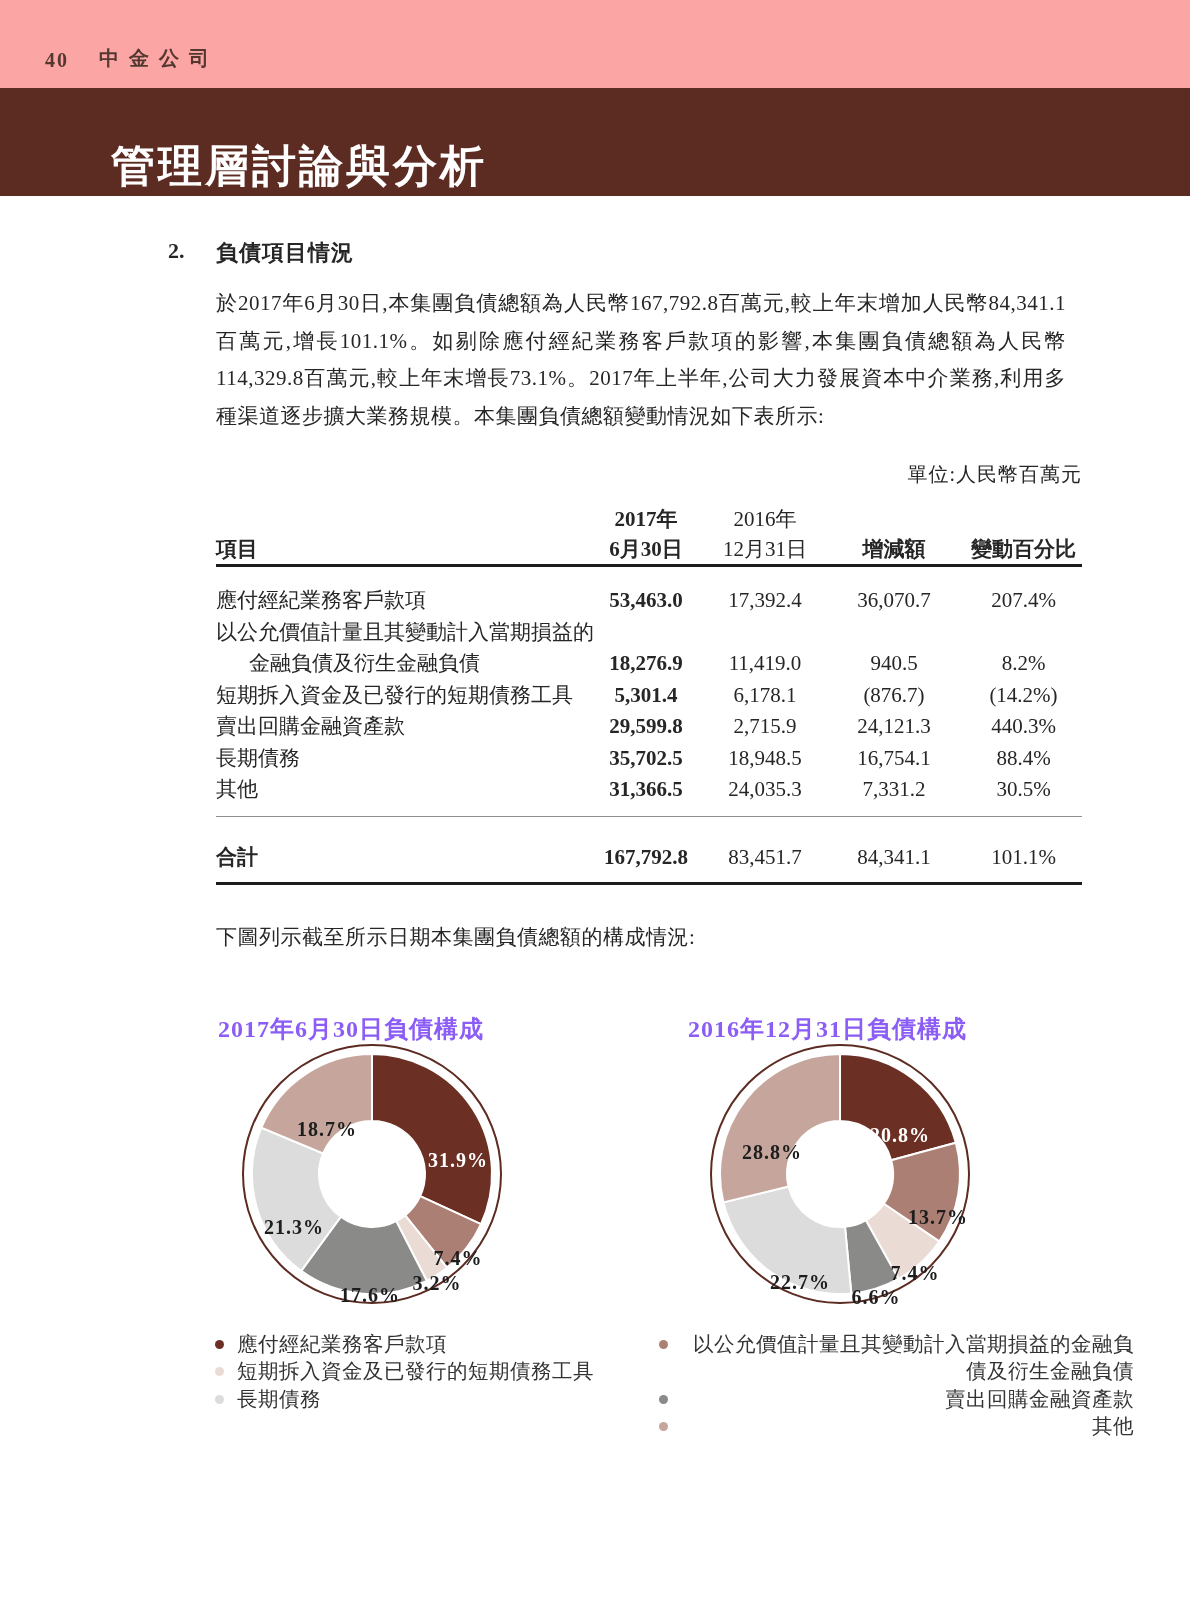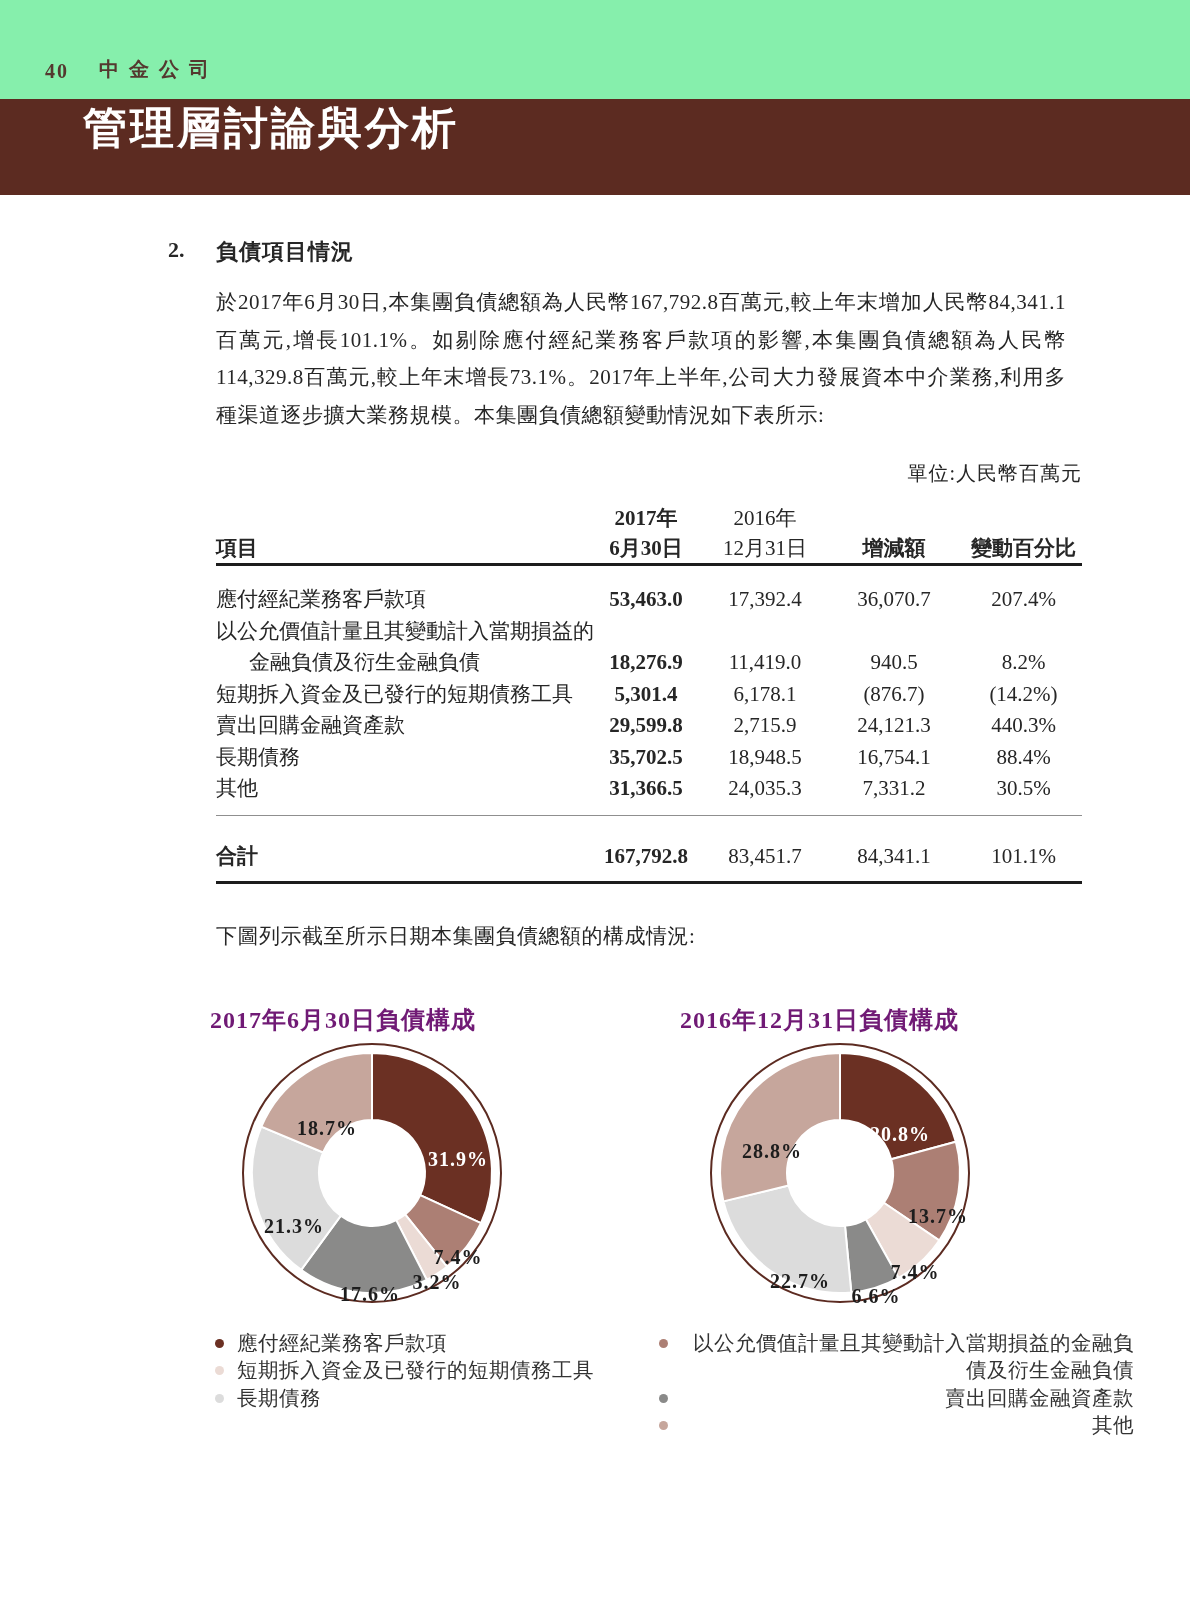--- a/index.html
+++ b/index.html
@@ -2,27 +2,27 @@
 <html><head>
 <meta charset="utf-8">
 <style>
   html,body{margin:0;padding:0;}
   body{
     width:1190px;height:1615px;background:#ffffff;
     font-family:"Liberation Serif","DejaVu Serif",serif;
     color:#262626;position:relative;overflow:hidden;
   }
   
-  .topband{height:99px;background:#86efac;box-sizing:border-box;
+  .topband{height:88px;background:#fca5a5;box-sizing:border-box;
     display:flex;align-items:flex-end;padding:0 0 16px 45px;
     color:#54382F;font-size:20px;font-weight:bold;}
   .page-num{margin-right:30px;letter-spacing:2px;}
   .company{letter-spacing:10px;}
   
-  .banner{height:96px;background:#5C2B21;display:flex;align-items:flex-start;padding-left:83px;}
+  .banner{height:108px;background:#5C2B21;display:flex;align-items:flex-end;padding-left:111px;}
   .banner h1{color:#ffffff;font-size:44px;letter-spacing:3px;font-weight:bold;margin:0;}
   main{padding:42px 108px 0 216px;}
   .sec-head{position:relative;margin:0;}
   .sec-num{position:absolute;left:-48px;top:0;font-weight:bold;font-size:22px;}
   .sec-title{font-size:22px;font-weight:bold;margin:0;letter-spacing:1px;}
   .body-text{font-size:21px;line-height:37.5px;text-align:justify;margin:17px 16px 0 0;letter-spacing:.5px;}
   .unit-note{text-align:right;font-size:20px;margin:26px 0 16px 0;letter-spacing:1px;}
   
   .fin-table{font-size:21px;}
   .trow{display:grid;grid-template-columns:370px 120px 118px 140px 119px;line-height:31.5px;}
@@ -32,21 +32,21 @@
   .indent{padding-left:33px;}
   .thead-row{line-height:30px;}
   .rule{height:0;}
   .rule.thick{border-top:3px solid #1c1c1c;}
   .rule.thin{border-top:1px solid #8f8f8f;}
   #tbody{padding:18px 0 10px 0;}
   .total-wrap{padding:25px 0 9px 0;}
   .intro{margin-top:34px;}
   
   .charts-block{position:relative;height:485px;margin:22px -108px 0 -216px;}
-  .chart-title{position:absolute;font-size:24px;font-weight:bold;color:#701a75;margin:0;letter-spacing:1px;}
+  .chart-title{position:absolute;font-size:24px;font-weight:bold;color:#8b5cf6;margin:8px;letter-spacing:1px;}
   #ct0{left:210px;top:26px;}
   #ct1{left:680px;top:26px;}
   svg.donut{position:absolute;top:60px;}
   #donut0{left:237px;}
   #donut1{left:705px;}
   .legend{position:absolute;top:352px;list-style:none;margin:0;padding:0;
     font-size:20.5px;line-height:27.5px;width:478px;color:#333;}
   #legend0{left:212px;}
   #legend1{left:656px;text-align:right;}
   .legend li{position:relative;padding-left:25px;letter-spacing:.5px;}

